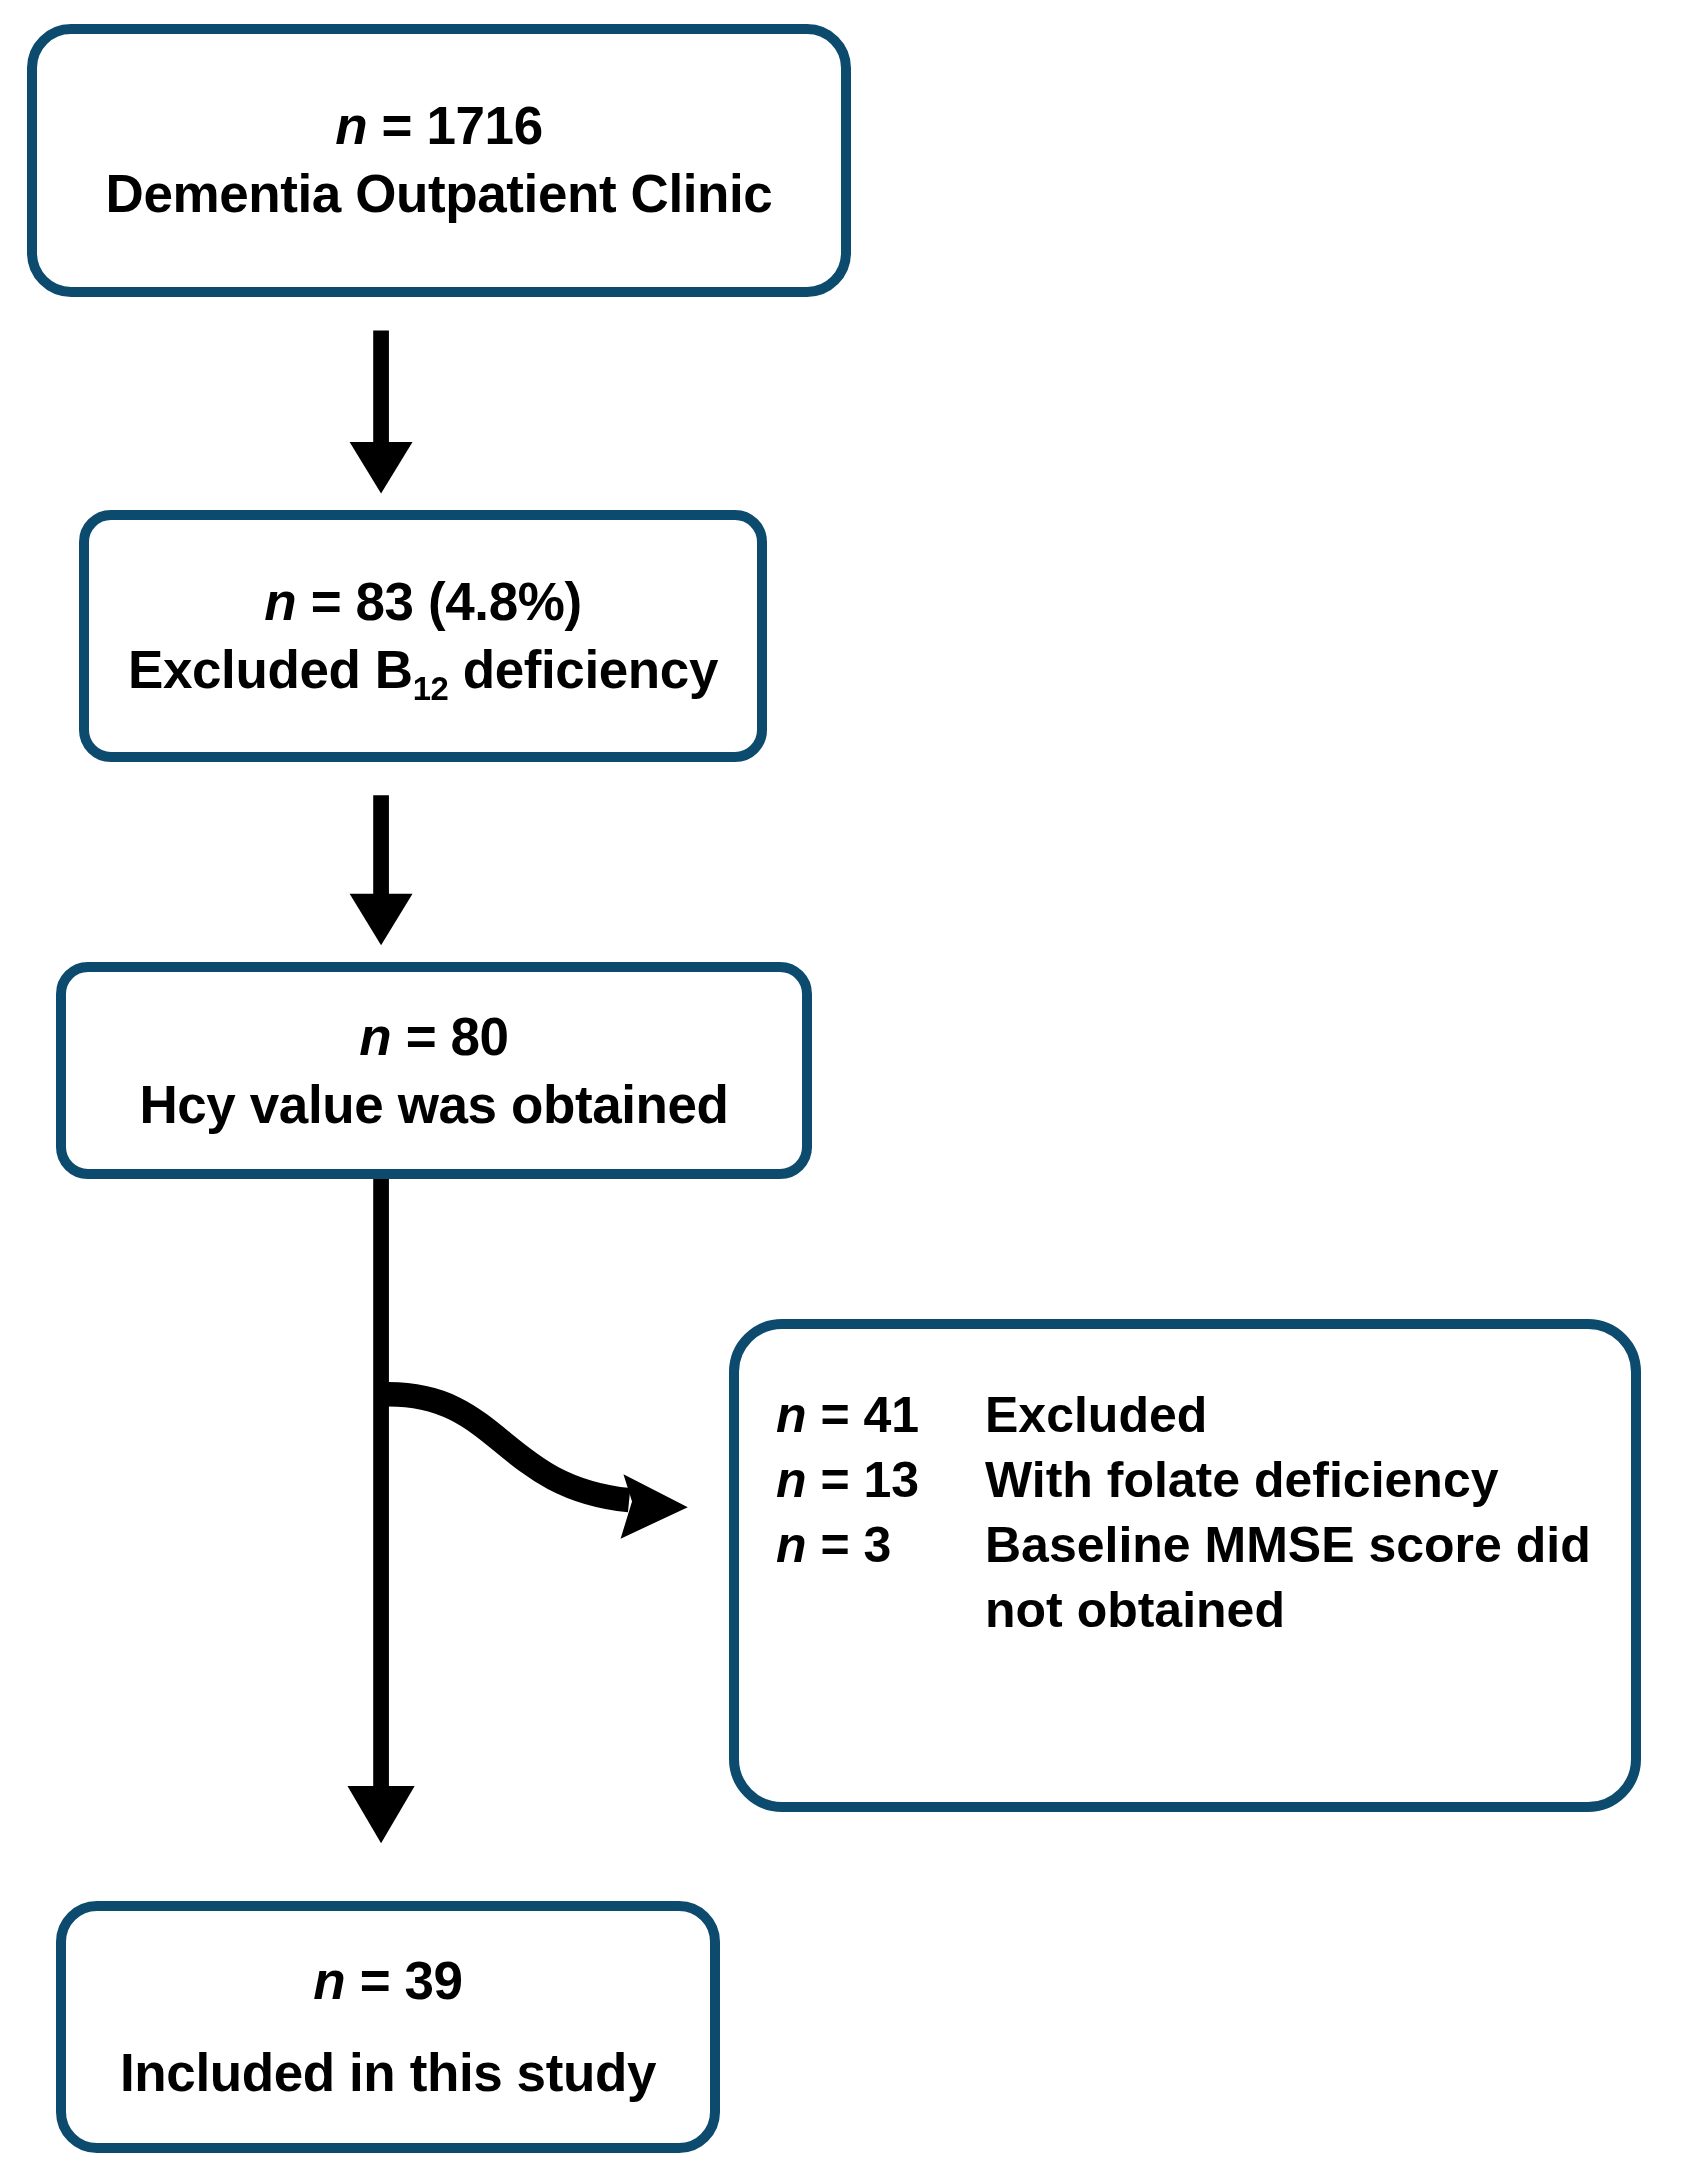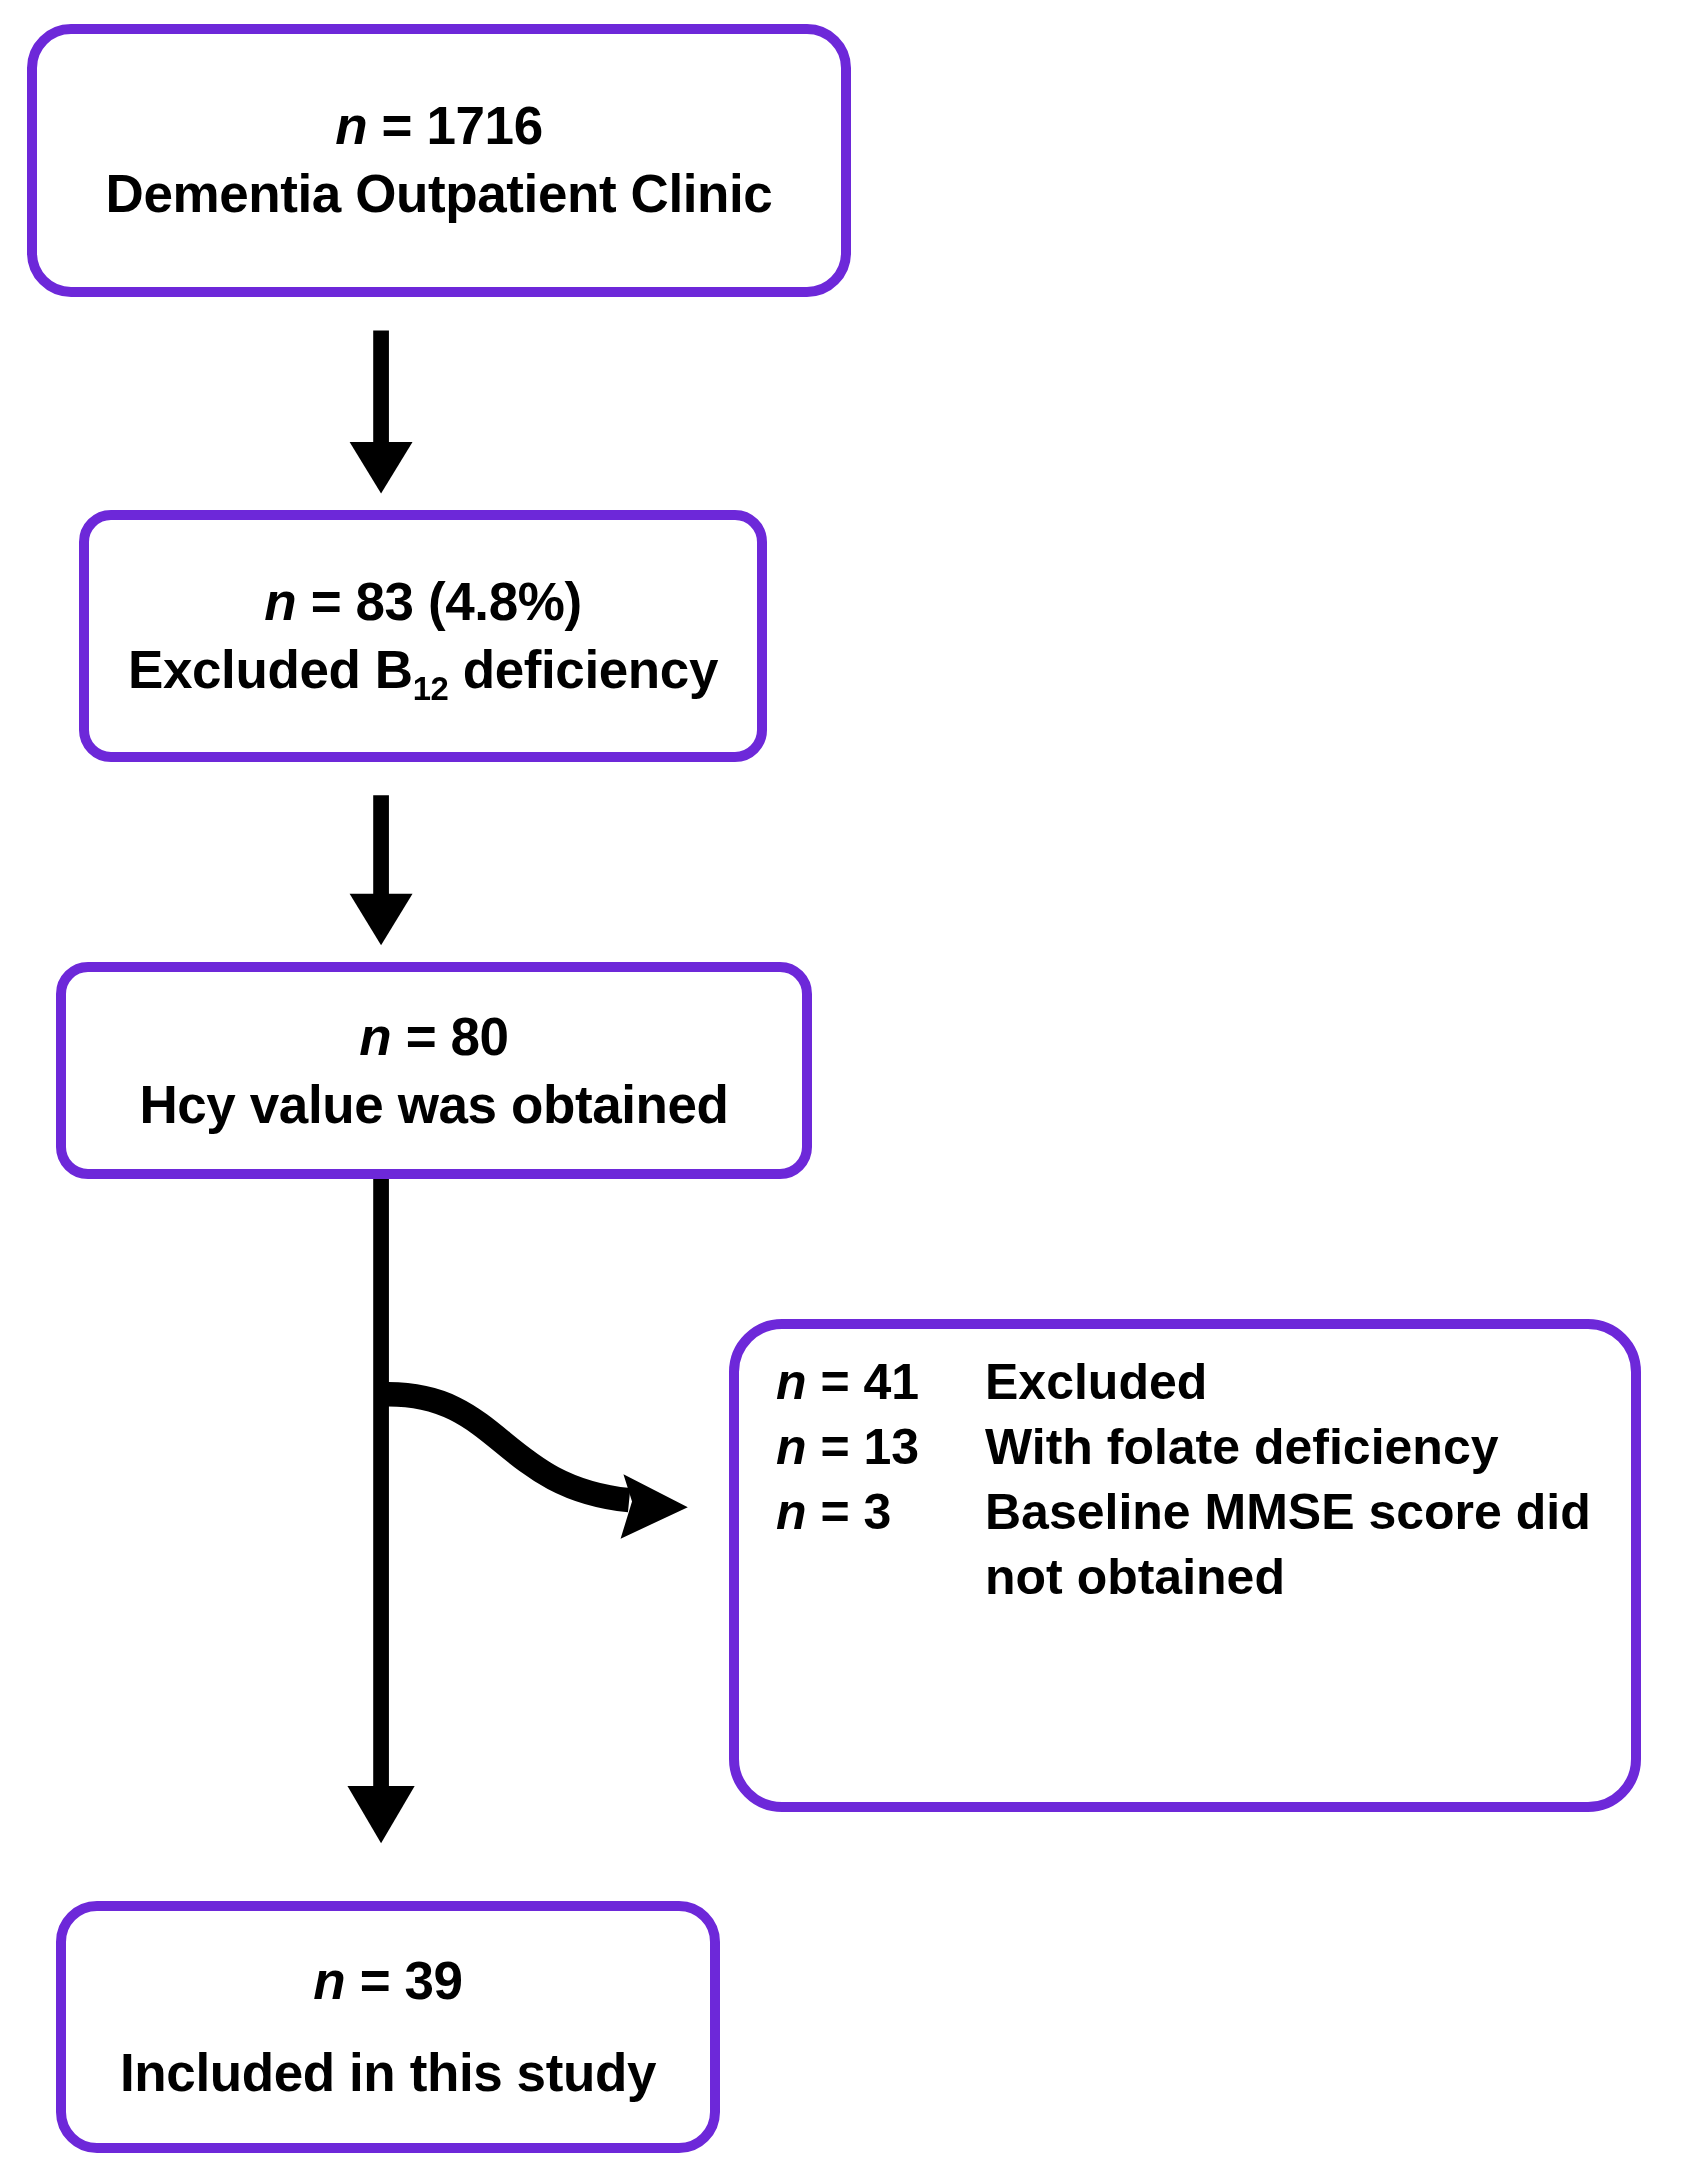--- a/index.html
+++ b/index.html
@@ -22,21 +22,21 @@
     position: absolute;
     left: 0;
     top: 0;
     width: 1683px;
     height: 2183px;
   }
   .node-box {
     position: absolute;
     box-sizing: border-box;
     background: #ffffff;
-    border: 10px solid #6d28d9;
+    border: 10px solid #0c4a6e;
     display: flex;
     flex-direction: column;
     align-items: center;
     justify-content: center;
     color: #000000;
   }
   .node-box.align-left {
     align-items: flex-start;
   }
   .node-line {
@@ -54,21 +54,21 @@
     font-size: 0.62em;
     vertical-align: sub;
     line-height: 0;
   }
 
   
   #box-screened   { left: 27px;   top: 23.6px;   width: 824px; height: 273px; border-radius: 44px; }
   #box-deficiency { left: 79px;  top: 510px;  width: 688px;  height: 252px; border-radius: 32px; }
   #box-hcy        { left: 56px;   top: 962px; width: 756px; height: 217px; border-radius: 32px; }
   #box-excluded   { left: 729px; top: 1319px; width: 912px; height: 493px; border-radius: 53px;
-                    padding: 21px 0 0 37px; justify-content: flex-start; }
+                    padding: 54px 0 0 37px; justify-content: flex-start; }
   #box-included   { left: 56px;   top: 1901px; width: 664px;  height: 252px; border-radius: 41px; gap: 24px; }
 
   
   .excl-row {
     display: flex;
     align-items: baseline;
     font-size: 50px;
     font-weight: bold;
     line-height: 1.30;
     white-space: nowrap;

